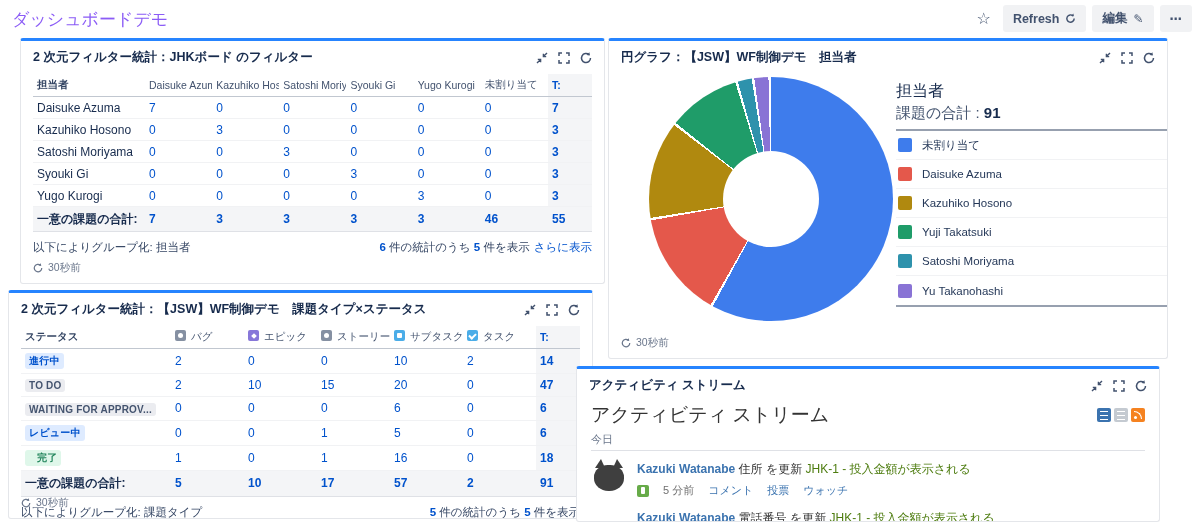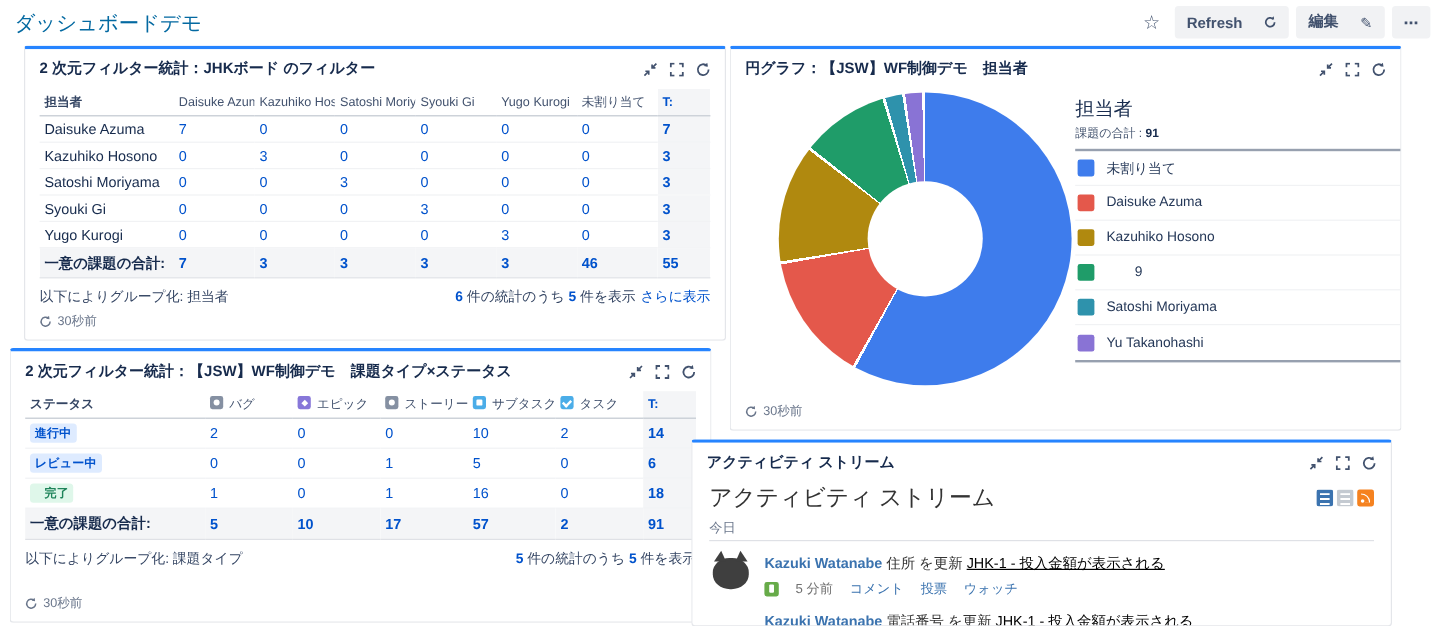--- a/index.html
+++ b/index.html
@@ -1,24 +1,24 @@
 <!DOCTYPE html>
 <html><head>
 <meta charset="utf-8">
 <style>
   * { margin:0; padding:0; box-sizing:border-box; }
   html,body { width:1200px; height:522px; background:#fff; overflow:hidden;
     font-family:"Liberation Sans","DejaVu Sans",sans-serif; color:#172B4D; }
 
   
   .page-header { position:absolute; left:0; top:0; width:1200px; height:36px; }
-  .page-title { position:absolute; left:12px; top:8px; font-size:17px; color:#0369a1; }
+  .page-title { position:absolute; left:12px; top:8px; font-size:17px; color:#8b5cf6; }
   .header-actions { position:absolute; right:8px; top:5px; display:flex; align-items:center; gap:6px; }
   .icon-btn { background:none; border:none; color:#42526E; font-size:16px; cursor:pointer; padding:2px 6px; }
-  .hbtn { display:inline-flex; align-items:center; gap:18px; height:27px; padding:0 10px;
+  .hbtn { display:inline-flex; align-items:center; gap:6px; height:27px; padding:0 10px;
     background:#F1F2F4; border:none; border-radius:3px; color:#42526E; font-size:12.5px;
     font-weight:600; font-family:inherit; cursor:pointer; }
   .hbtn .glyph { font-size:12px; }
 
   
   .panel { position:absolute; background:#fff; border:1px solid #E4E6EA; border-top:3px solid #2684FF;
     border-radius:3px; overflow:hidden; }
   #panel-filter1 { left:20px;  top:38px;  width:585px; height:246px; }
   #panel-filter2 { left:8px;  top:290px; width:585px; height:229px; }
   #panel-pie     { left:608px; top:38px; width:560px; height:321px; }
@@ -62,21 +62,21 @@
   .show-stats b { color:#0052CC; }
   .more-link { color:#0052CC; cursor:pointer; margin-left:4px; }
   .updated { display:flex; align-items:center; gap:5px; position:absolute; left:12px; bottom:8px;
     font-size:10.5px; color:#6B778C; }
 
   
   .donut { position:absolute; left:40px; top:36px; width:244px; height:244px; border-radius:50%; }
   .donut-hole { position:absolute; left:74px; top:74px; width:96px; height:96px; border-radius:50%; background:#fff; }
   .legend { position:absolute; left:287px; top:40px; width:292px; }
   .legend-title { font-size:16px; color:#172B4D; }
-  .legend-total { font-size:10px; color:#44546F; margin:2px 0 6px; }
+  .legend-total { font-size:15px; color:#44546F; margin:2px 0 6px; }
   .legend-total b { color:#172B4D; }
   .legend-list { border-top:2px solid #97A0AF; border-bottom:2px solid #97A0AF; }
   .legend-row { display:flex; align-items:center; height:29px; font-size:11.5px; color:#253858;
     border-bottom:1px solid #F1F2F4; cursor:pointer; }
   .legend-row:last-child { border-bottom:none; }
   .legend-swatch { width:14px; height:14px; border-radius:2px; margin:0 10px 0 2px; flex:none; }
   .legend-label { flex:1; }
   .legend-value { width:30px; text-align:right; color:#253858; }
 
   
@@ -98,21 +98,21 @@
   .as-entry { display:flex; gap:10px; margin-bottom:10px; }
   .as-avatar-col { width:36px; flex:none; display:flex; justify-content:center; }
   .cat-avatar { position:relative; width:30px; height:26px; background:#3F3F3F; border-radius:46% 46% 48% 48%; margin-top:6px; }
   .cat-avatar::before, .cat-avatar::after { content:""; position:absolute; top:-6px; width:0; height:0;
     border-style:solid; }
   .cat-avatar::before { left:1px; border-width:0 4px 9px 6px; border-color:transparent transparent #3F3F3F transparent; }
   .cat-avatar::after { right:1px; border-width:0 6px 9px 4px; border-color:transparent transparent #3F3F3F transparent; }
   .as-body { flex:1; padding-top:2px; }
   .as-line { font-size:12px; color:#333; line-height:17px; }
   .as-line .as-user { color:#3B73AF; font-weight:bold; cursor:pointer; }
-  .as-line .as-target { color:#000000; cursor:pointer;text-decoration:underline; }
+  .as-line .as-target { color:#4d7c0f; cursor:pointer; }
   .as-meta { display:flex; align-items:center; gap:14px; margin-top:5px; font-size:11px; color:#707070; }
   .as-meta .meta-link { color:#3B73AF; cursor:pointer; }
   .meta-type-icon { width:12px; height:12px; background:#67AB49; border-radius:2px; position:relative; flex:none; }
   .meta-type-icon::after { content:""; position:absolute; left:4px; top:2.5px; width:4px; height:7px; background:#fff; border-radius:1px; }
 </style>
 </head>
 <body>
 
 <div class="page-header">
   <div class="page-title">ダッシュボードデモ</div>
@@ -282,20 +282,38 @@
         <tr>
           <td><span class="lozenge loz-blue">進行中</span></td>
           <td class="num">2</td>
           <td class="num">0</td>
           <td class="num">0</td>
           <td class="num">10</td>
           <td class="num">2</td>
           <td class="num tcol">14</td>
         </tr>
         <tr>
+          <td><span class="lozenge loz-gray">TO DO</span></td>
+          <td class="num">2</td>
+          <td class="num">10</td>
+          <td class="num">15</td>
+          <td class="num">20</td>
+          <td class="num">0</td>
+          <td class="num tcol">47</td>
+        </tr>
+        <tr>
+          <td><span class="lozenge loz-gray">WAITING FOR APPROV...</span></td>
+          <td class="num">0</td>
+          <td class="num">0</td>
+          <td class="num">0</td>
+          <td class="num">6</td>
+          <td class="num">0</td>
+          <td class="num tcol">6</td>
+        </tr>
+        <tr>
           <td><span class="lozenge loz-blue">レビュー中</span></td>
           <td class="num">0</td>
           <td class="num">0</td>
           <td class="num">1</td>
           <td class="num">5</td>
           <td class="num">0</td>
           <td class="num tcol">6</td>
         </tr>
         <tr>
           <td><span class="lozenge loz-green">完了</span></td>
@@ -372,20 +390,21 @@
           <span class="legend-label">Daisuke Azuma</span>
           <span class="legend-value">13</span>
         </div>
         <div class="legend-row">
           <span class="legend-swatch" style="background: rgb(176, 137, 15);"></span>
           <span class="legend-label">Kazuhiko Hosono</span>
           <span class="legend-value">12</span>
         </div>
         <div class="legend-row">
           <span class="legend-swatch" style="background: rgb(31, 156, 105);"></span>
+          <span class="legend-label">Yuji Takatsuki</span>
           <span class="legend-value">9</span>
         </div>
         <div class="legend-row">
           <span class="legend-swatch" style="background: rgb(46, 146, 172);"></span>
           <span class="legend-label">Satoshi Moriyama</span>
           <span class="legend-value">2</span>
         </div>
         <div class="legend-row">
           <span class="legend-swatch" style="background: rgb(137, 115, 213);"></span>
           <span class="legend-label">Yu Takanohashi</span>

